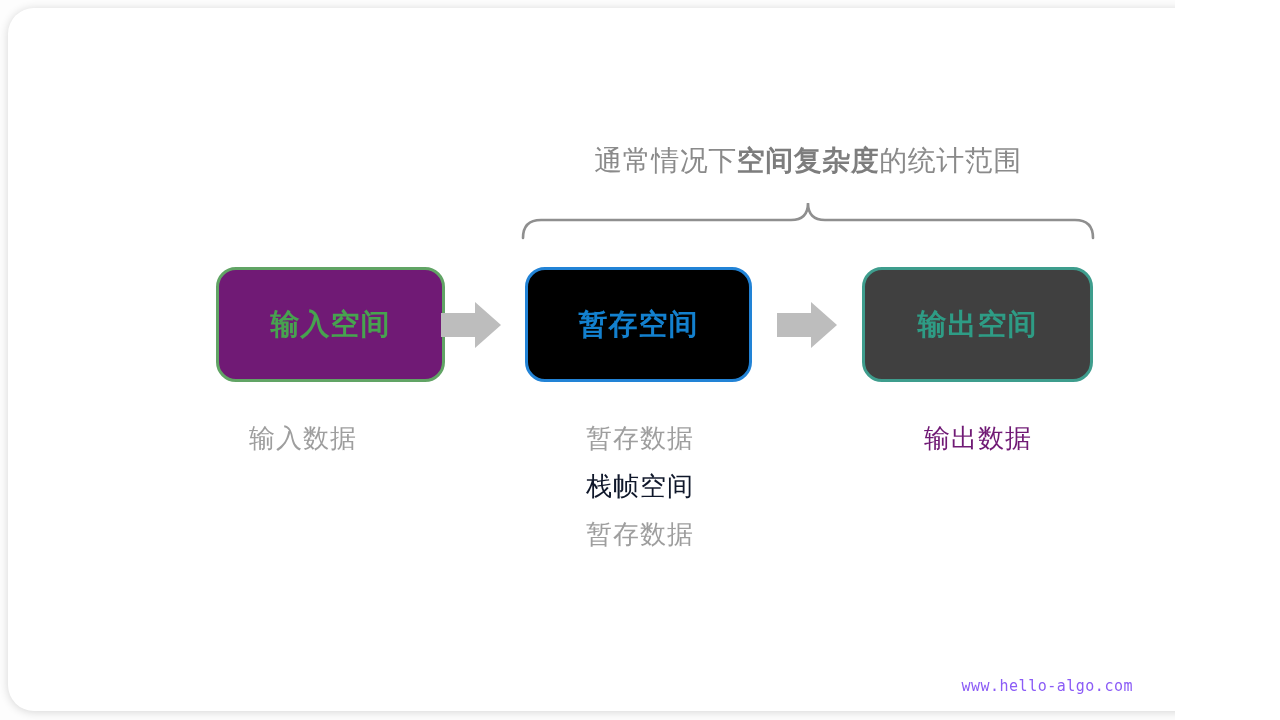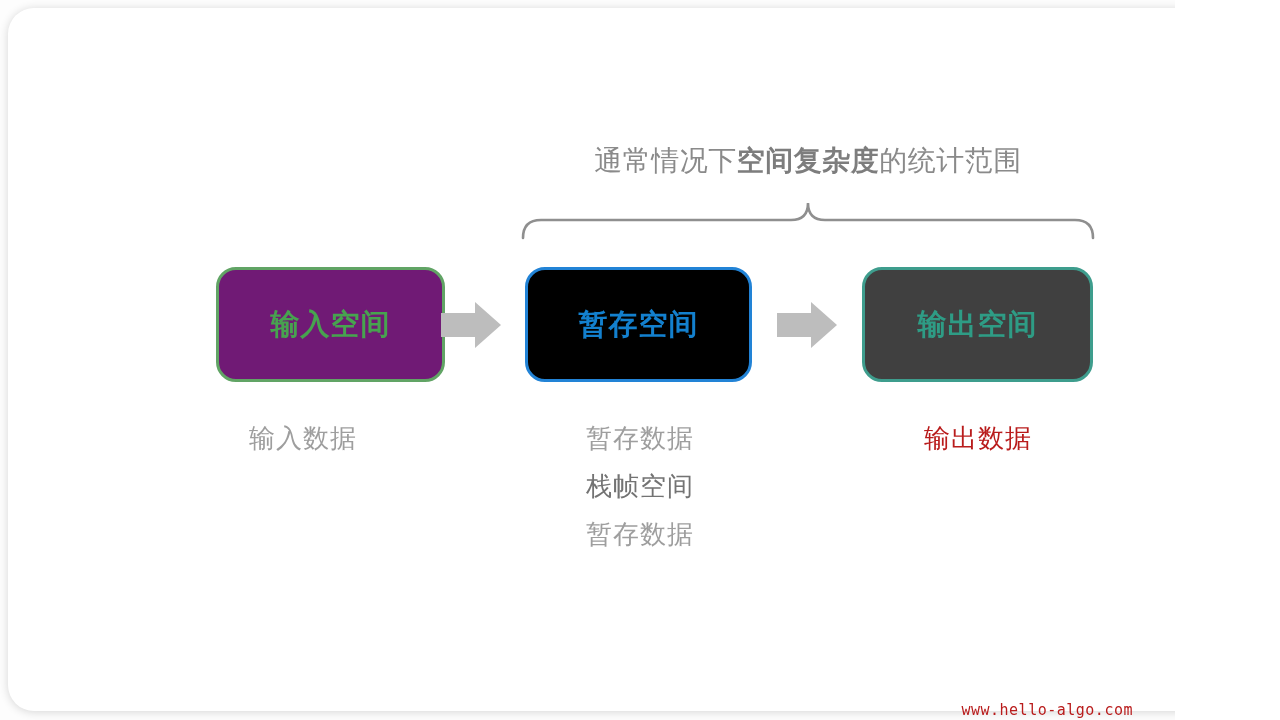--- a/index.html
+++ b/index.html
@@ -121,19 +121,19 @@
     <polygon points="0,14 34,14 34,3 60,26 34,49 34,38 0,38" style="fill: rgb(189, 189, 189);"></polygon>
   </svg>
 
   <div class="box box-output" style="border-color: rgb(62, 157, 141); background-color: #404040; color: rgb(46, 156, 133);">
     <span>输出空间</span>
   </div>
 
   <div class="sub sub-input" style="color: rgb(158, 158, 158);">输入数据</div>
 
   <div class="sub sub-temp-1" style="color: rgb(158, 158, 158);">暂存数据</div>
-  <div class="sub sub-temp-2" style="color: #737373;">栈帧空间</div>
+  <div class="sub sub-temp-2" style="color: #0f172a;">栈帧空间</div>
   <div class="sub sub-temp-3" style="color: rgb(158, 158, 158);">暂存数据</div>
 
-  <div class="sub sub-output" style="color: #b91c1c;">输出数据</div>
+  <div class="sub sub-output" style="color: #701a75;">输出数据</div>
 
-  <div class="watermark" style="color: #b91c1c; margin-top: 24px;">www.hello-algo.com</div>
+  <div class="watermark" style="color: #8b5cf6;">www.hello-algo.com</div>
 </div>
 
 </body></html>

